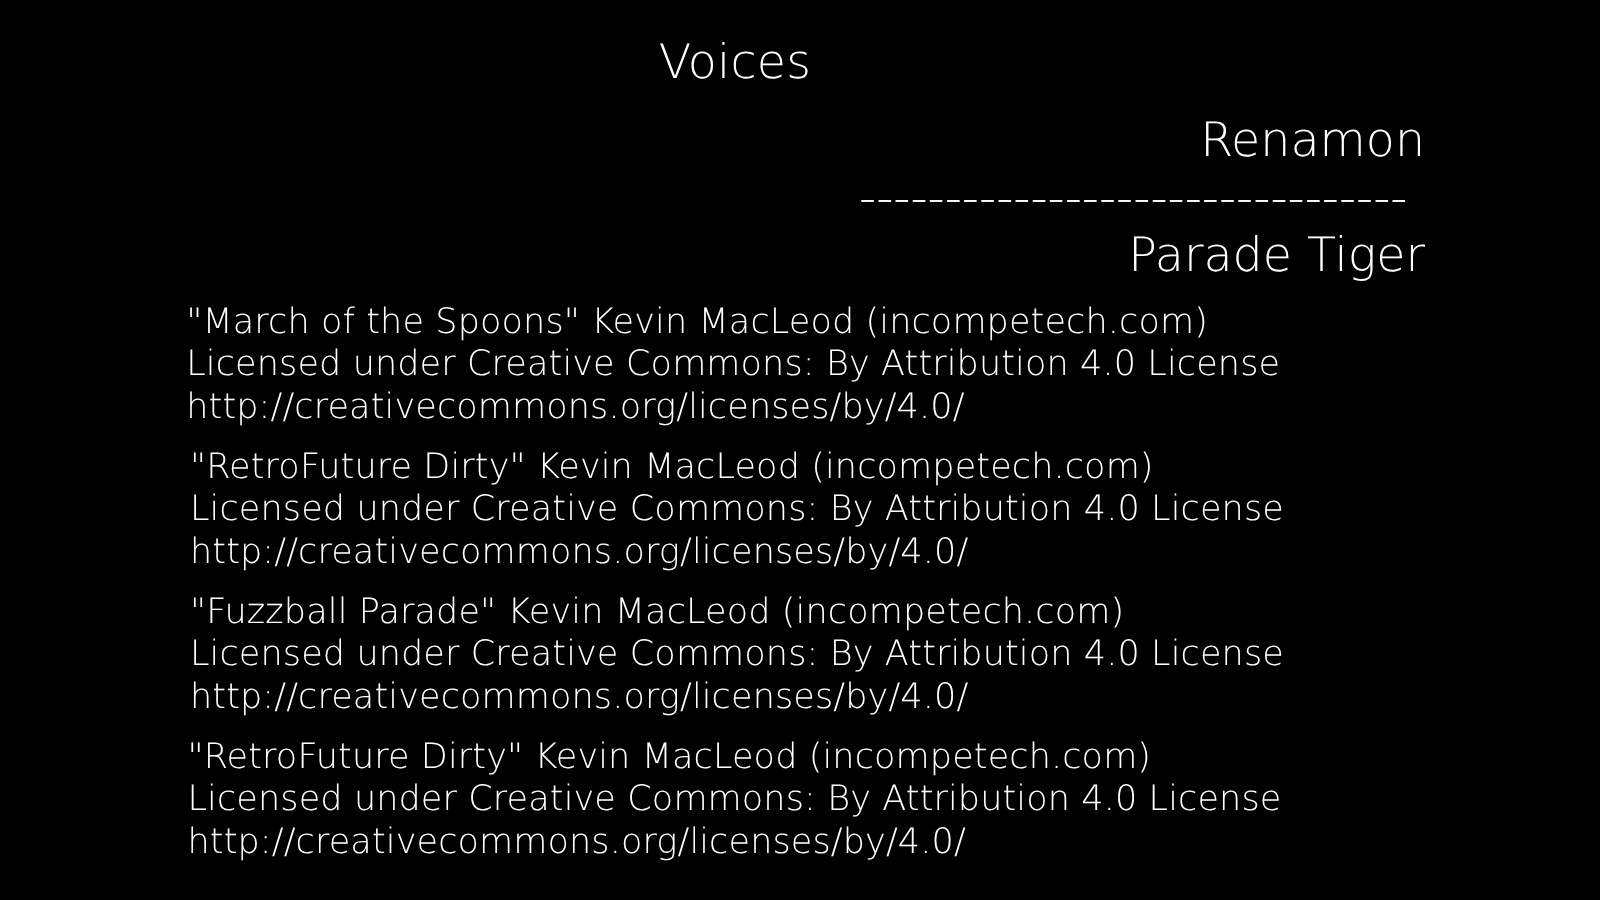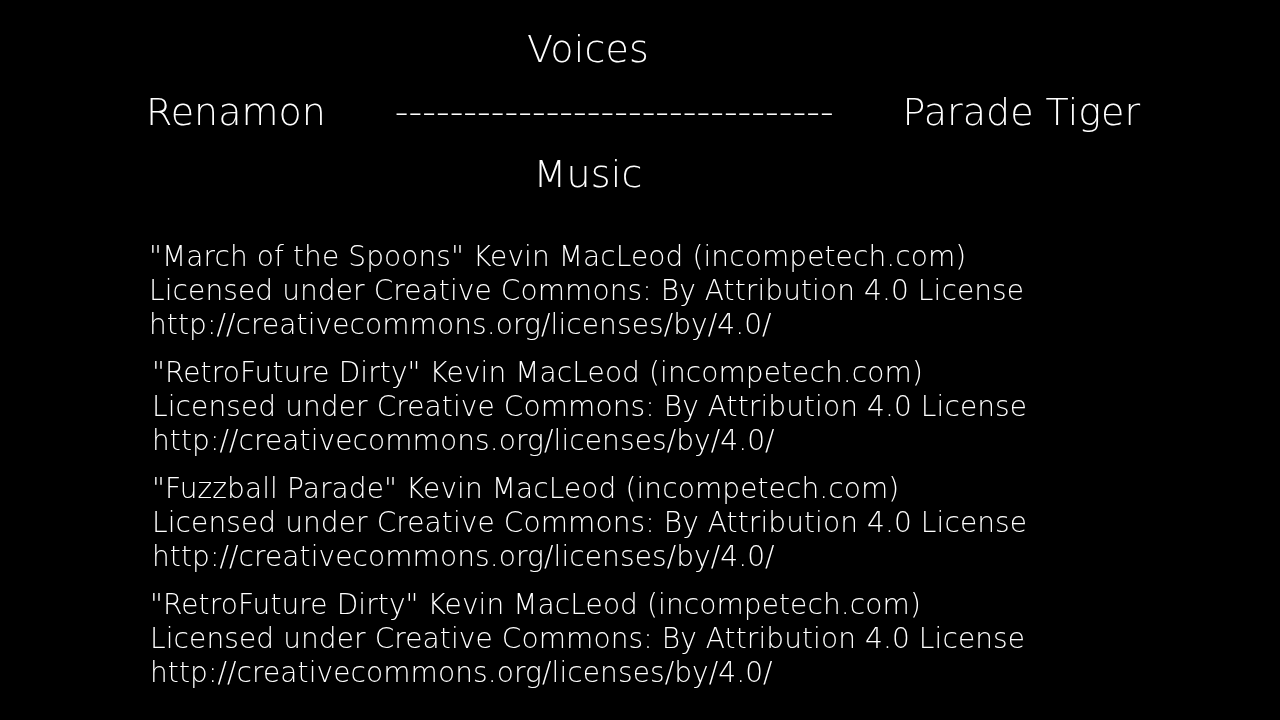--- a/index.html
+++ b/index.html
@@ -39,20 +39,21 @@
     position: absolute;
     top: 89px;
     left: 146px;
     width: 994px;
     display: flex;
     align-items: flex-end;
     justify-content: space-between;
     font-size: 38px;
     line-height: 46px;
     white-space: nowrap;
+    flex-direction: column;
   }
   .cast-role,
   .cast-actor {
     flex: 0 0 auto;
   }
   .cast-dashes {
     flex: 1 1 auto;
     text-align: center;
     overflow: hidden;
     padding: 0 14px;
@@ -89,21 +90,20 @@
 <div id="screen">
 
   <div class="section-title" id="voices-title">Voices</div>
 
   <div class="cast-row">
     <span class="cast-role">Renamon</span>
     <span class="cast-dashes">--------------------------------</span>
     <span class="cast-actor">Parade Tiger</span>
   </div>
 
-  <div class="section-title" id="music-title">Music</div>
 
   <div id="music-blocks">
 
     <div class="music-block">
       <div class="music-line">"March of the Spoons" Kevin MacLeod (incompetech.com)</div>
       <div class="music-line">Licensed under Creative Commons: By Attribution 4.0 License</div>
       <div class="music-line">http://creativecommons.org/licenses/by/4.0/</div>
     </div>
 
     <div class="music-block indent-1">

